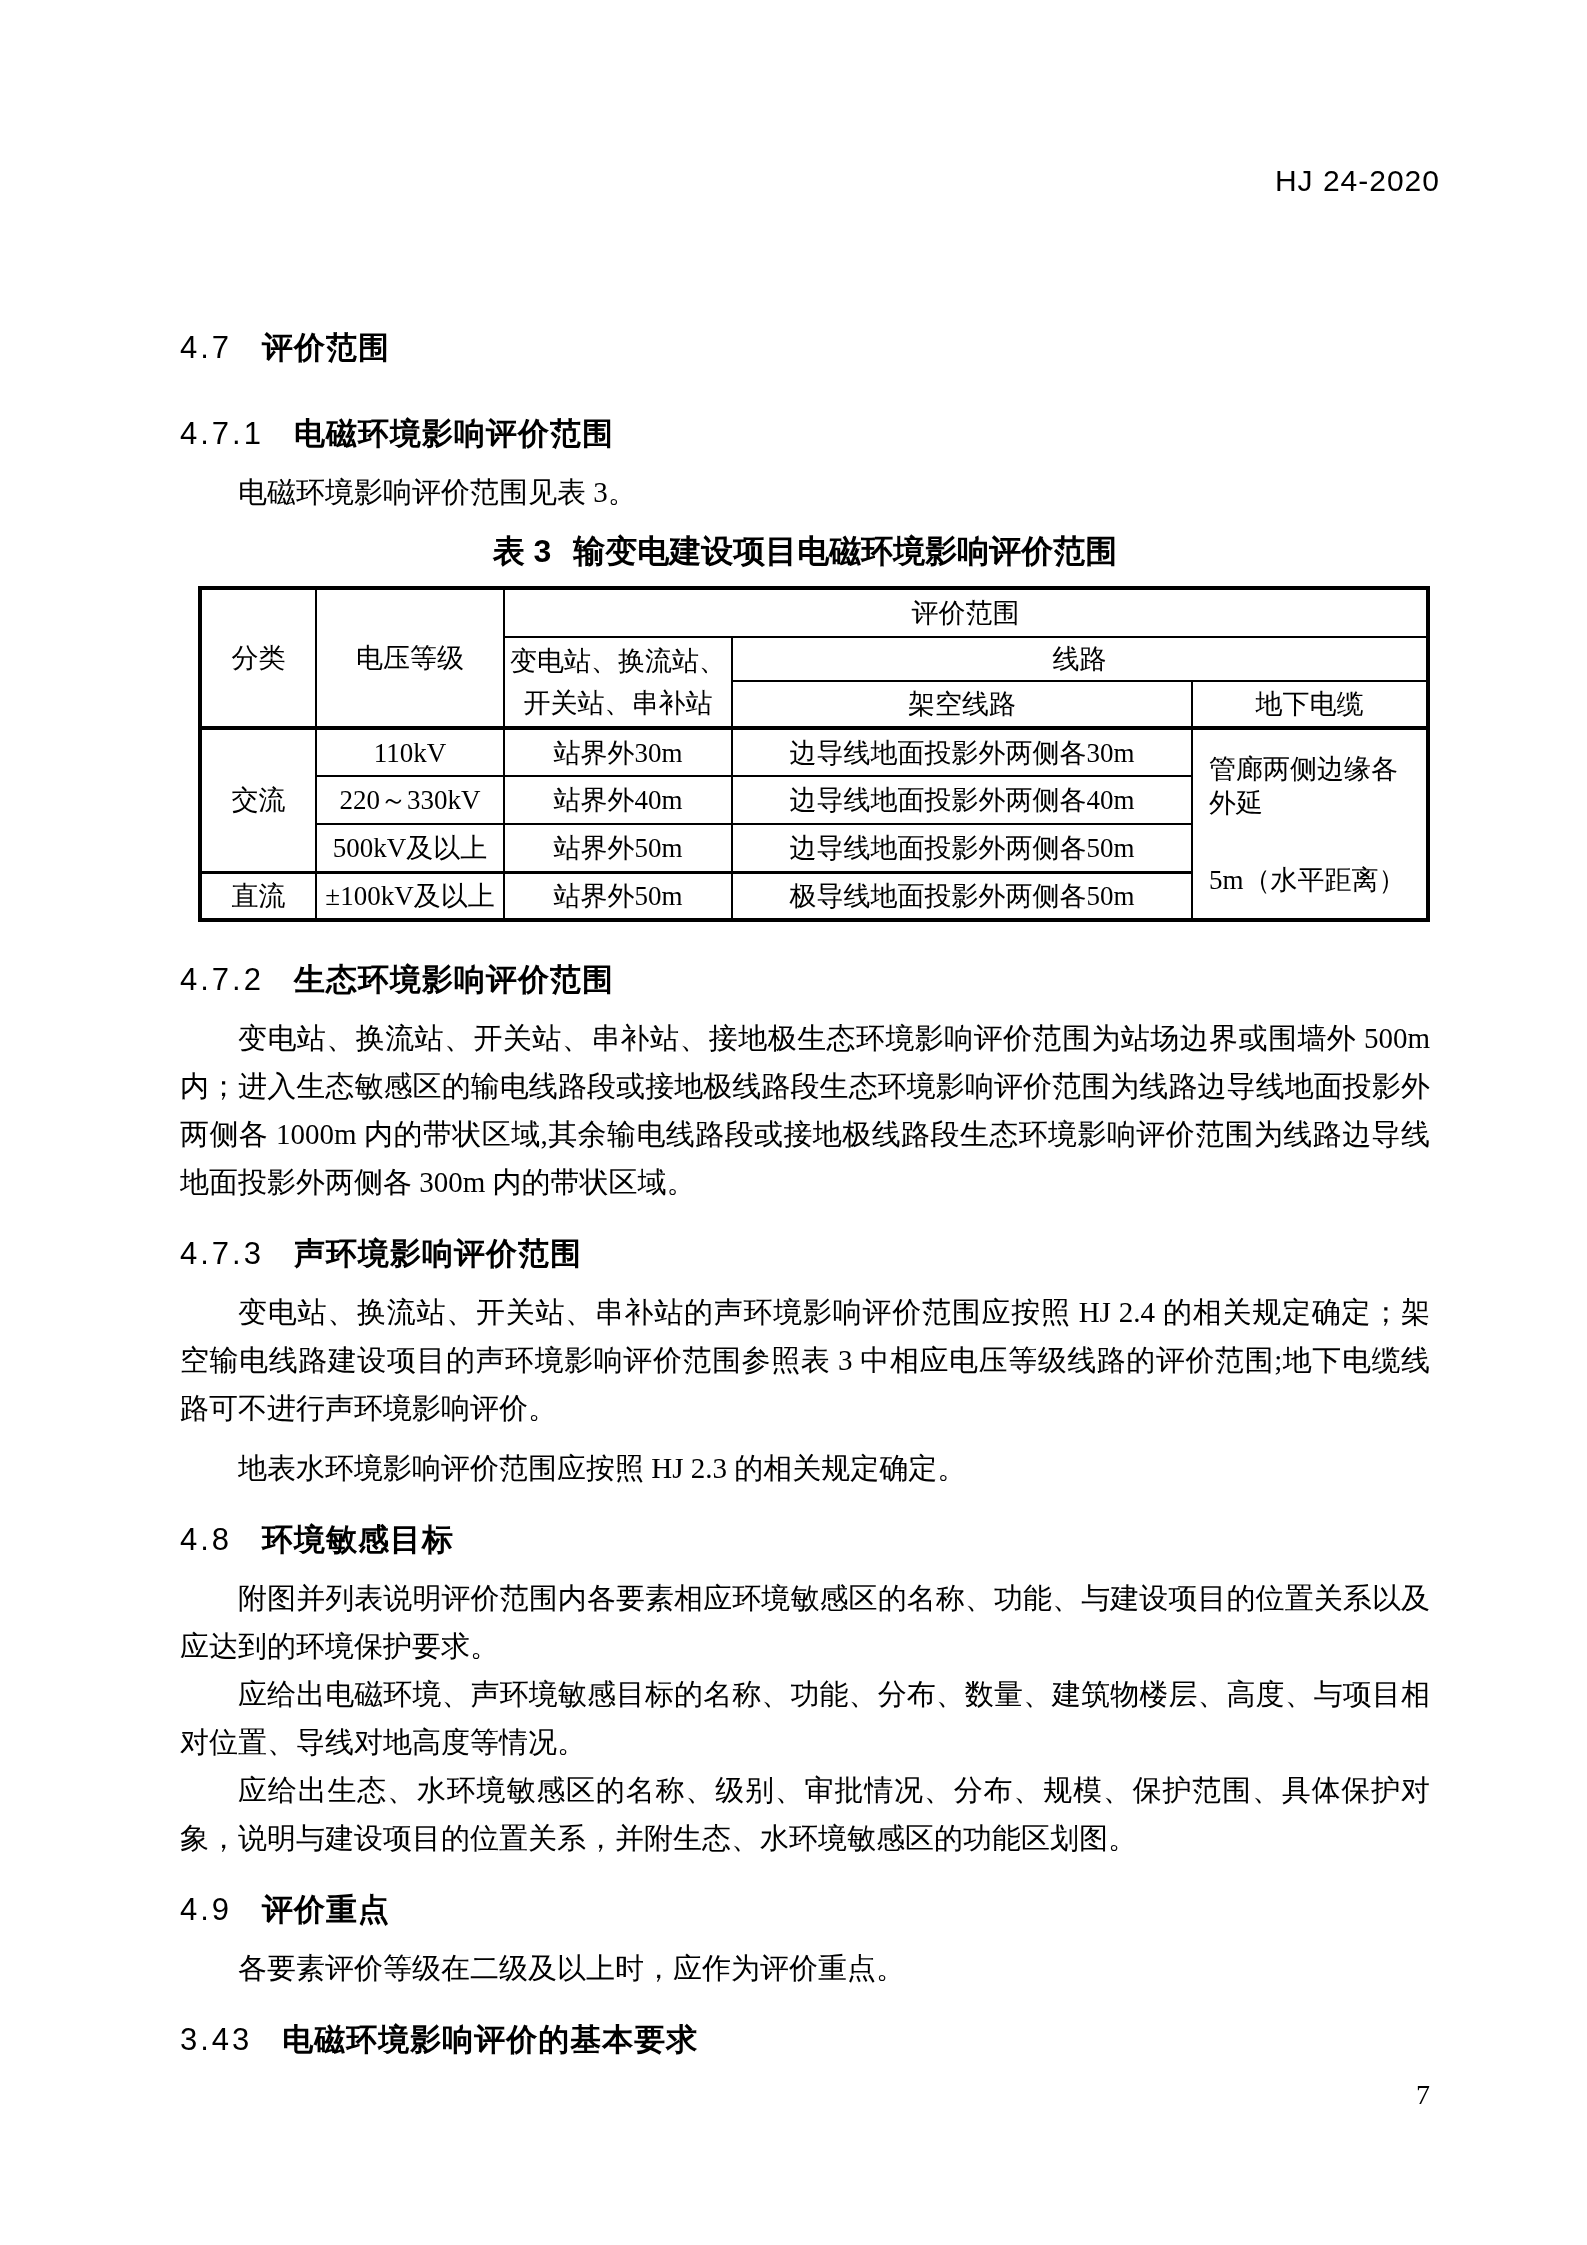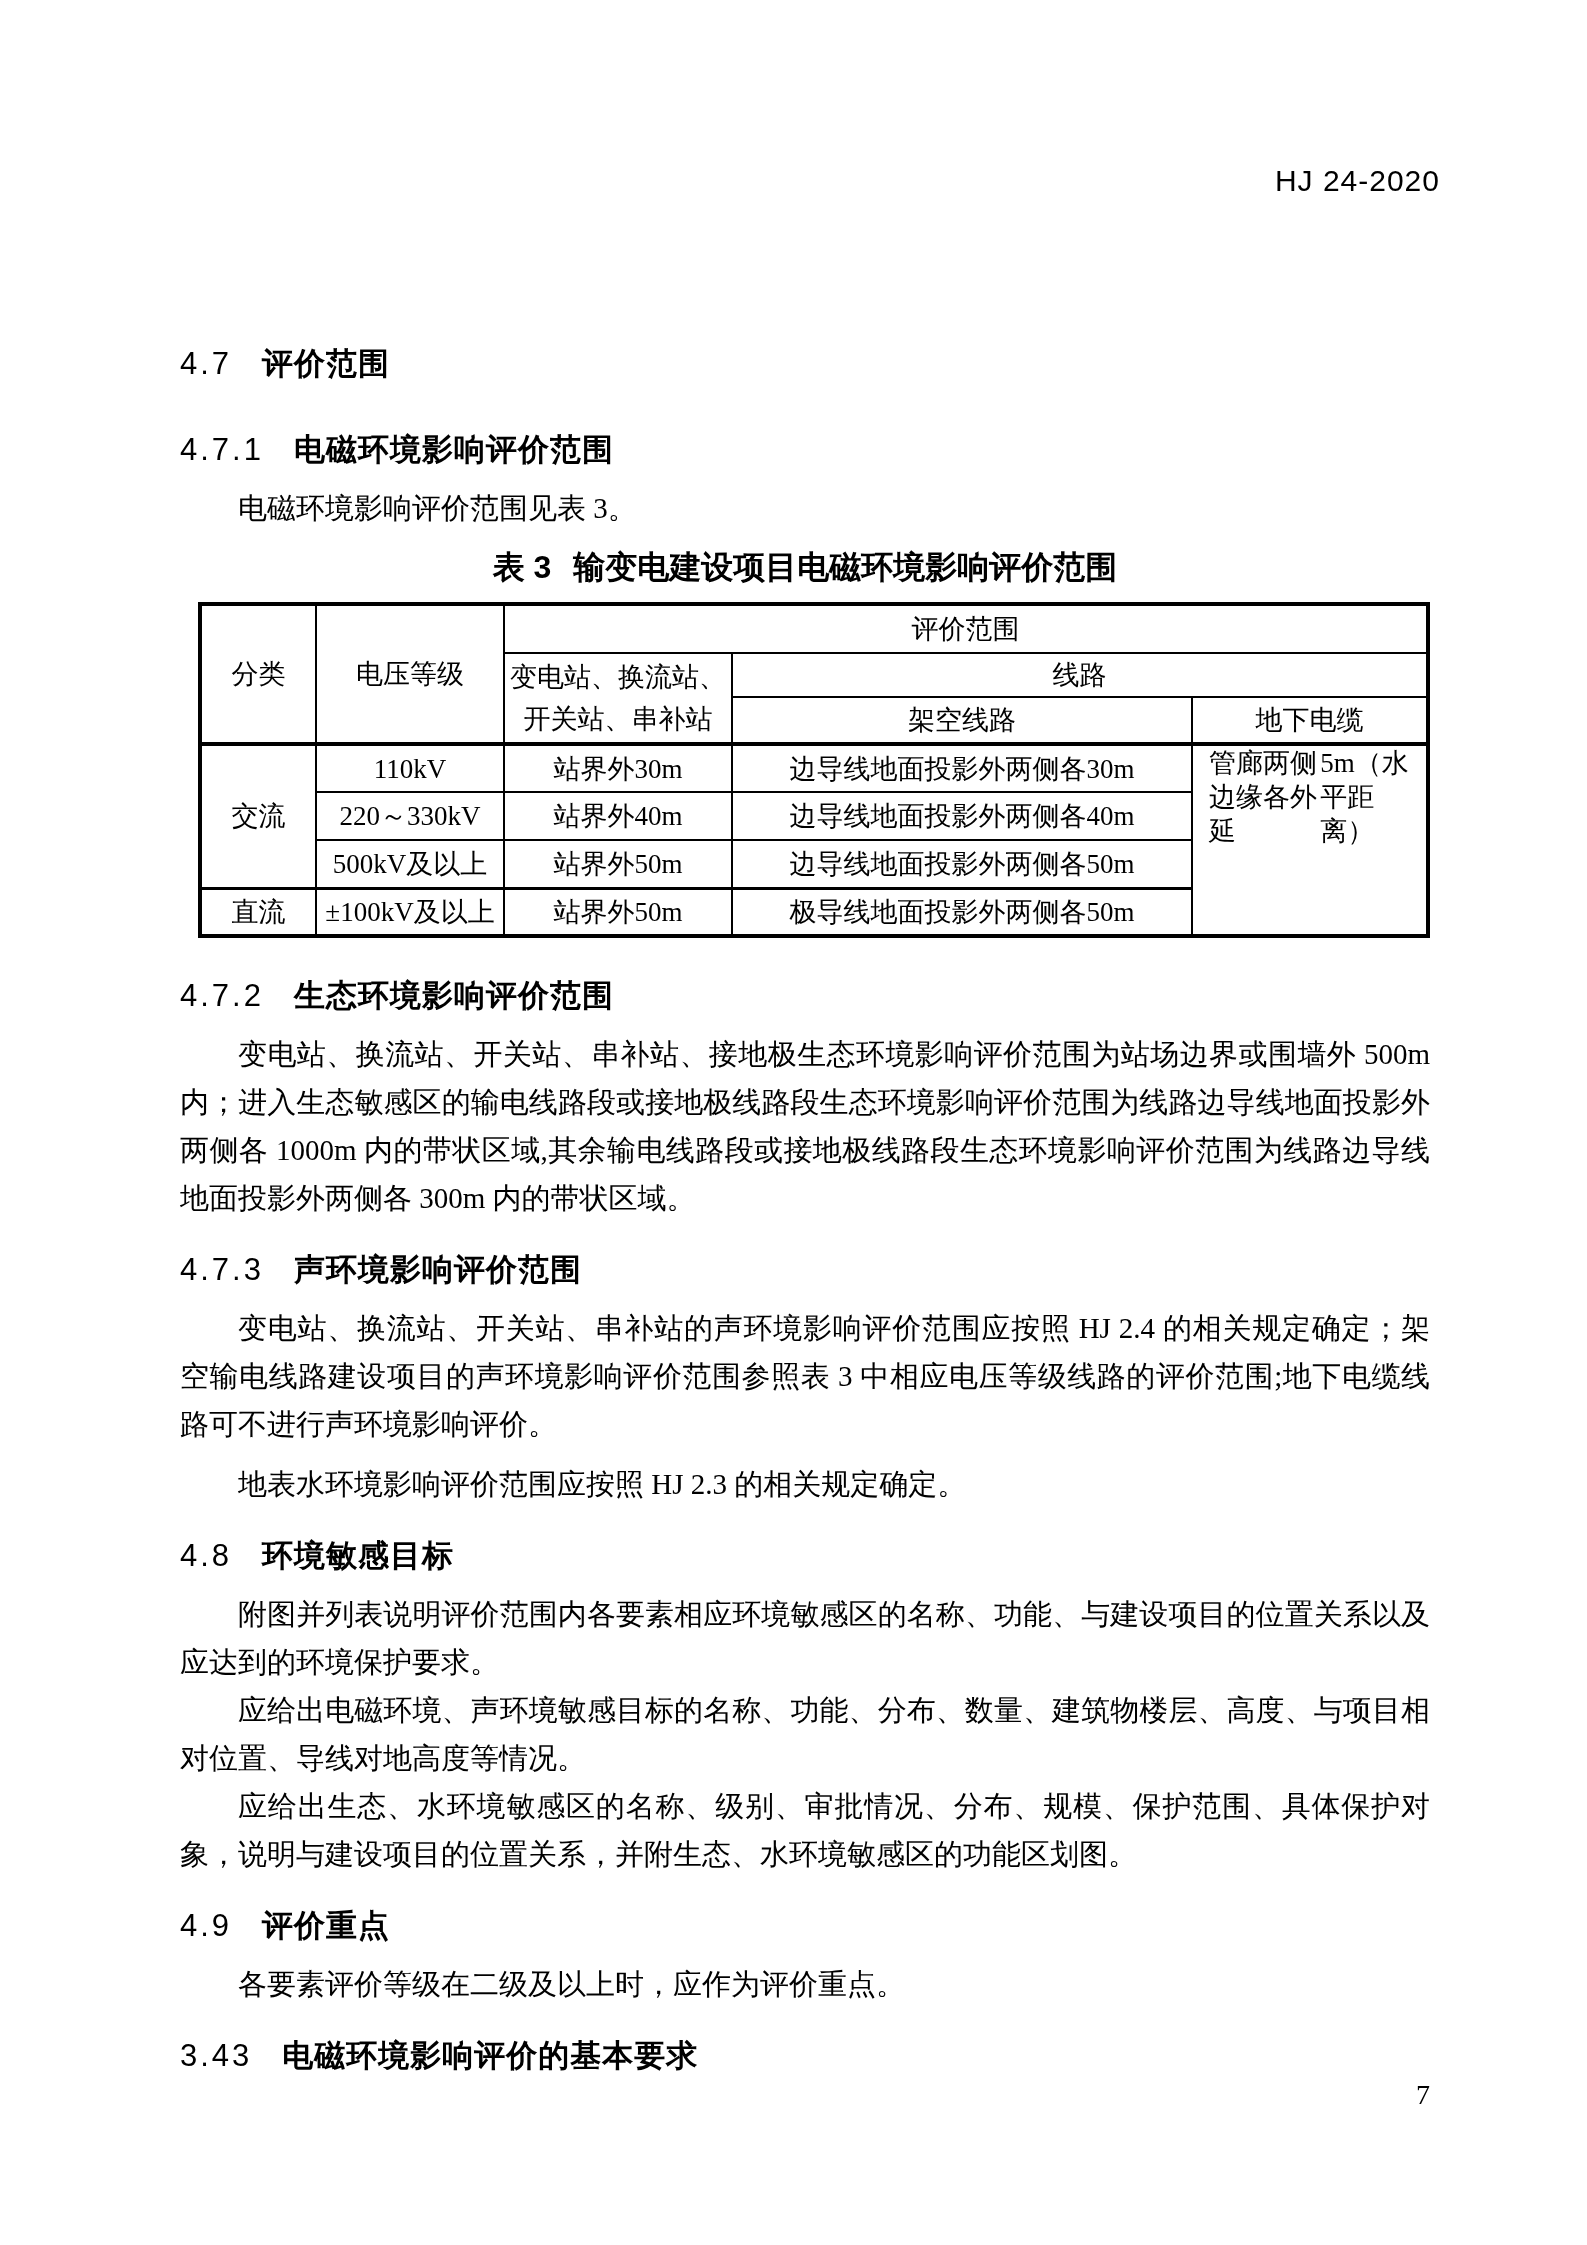--- a/index.html
+++ b/index.html
@@ -25,21 +25,21 @@
     left:180px; top:326px;
     width:1250px;
   }
   .heading {
     font-family:"Liberation Sans","DejaVu Sans",sans-serif;
     font-size:31px; line-height:44px;
     color:#000;
     margin:26px 0 0 0;
     white-space:nowrap;
   }
-  .heading.first { margin-top:16px; }
+  .heading.first { margin-top:0; }
   .heading.after-h { margin-top:42px; }
   .heading.after-table { margin-top:36px; }
   .h-num { font-weight:400; letter-spacing:3px; margin-right:30px; }
   .h-title { font-weight:700; letter-spacing:1px; }
   p.body {
     font-size:29px; line-height:48px;
     text-align:justify;
     text-indent:2em;
     margin:12px 0 0 0;
     color:#000;
@@ -73,21 +73,21 @@
   tr.hr1 th { height:46px; }
   tr.hr2 th { height:42px; }
   tr.hr3 th { height:44px; }
   tbody tr { height:44px; }
   .hdr-bottom { border-bottom-width:4px !important; }
   .sep-bottom { border-bottom-width:3px !important; }
   .two-line span { display:block; line-height:42px; }
   td.ug-cell { padding:0; }
   .ug-inner {
     height:188px;
-    display:flex; flex-direction:row; justify-content:space-around;
+    display:flex; flex-direction:column; justify-content:space-around;
     text-align:left;
     padding:0 12px;
   }
   .ug-inner span { display:block; line-height:34px; }
   .page-number {
     position:absolute;
     top:2078px; left:1416px;
     font-size:28px; line-height:34px;
     color:#000;
   }

